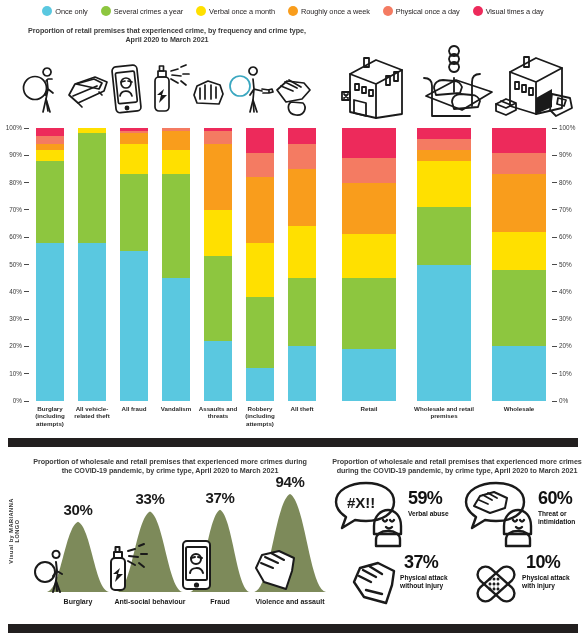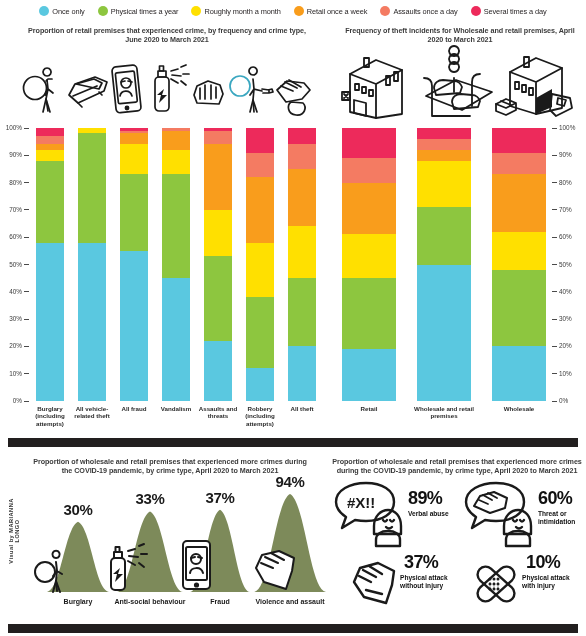--- a/index.html
+++ b/index.html
@@ -76,45 +76,42 @@
 
 <div class="wrap">
 
   <div class="legend" id="legend">
       <div class="legend-item">
         <span class="legend-dot" style="background: rgb(90, 200, 224);"></span>
         <span class="legend-label">Once only</span>
       </div>
       <div class="legend-item">
         <span class="legend-dot" style="background: rgb(141, 198, 63);"></span>
-        <span class="legend-label">Physical times a year</span>
+        <span class="legend-label">Several crimes a year</span>
       </div>
       <div class="legend-item">
         <span class="legend-dot" style="background: rgb(255, 224, 0);"></span>
-        <span class="legend-label">Roughly month a month</span>
+        <span class="legend-label">Verbal once a month</span>
       </div>
       <div class="legend-item">
         <span class="legend-dot" style="background: rgb(249, 157, 28);"></span>
-        <span class="legend-label">Retail once a week</span>
+        <span class="legend-label">Roughly once a week</span>
       </div>
       <div class="legend-item">
         <span class="legend-dot" style="background: rgb(244, 123, 98);"></span>
-        <span class="legend-label">Assaults once a day</span>
+        <span class="legend-label">Physical once a day</span>
       </div>
       <div class="legend-item">
         <span class="legend-dot" style="background: rgb(237, 42, 91);"></span>
-        <span class="legend-label">Several times a day</span>
+        <span class="legend-label">Visual times a day</span>
       </div>
     </div>
 
   <div class="sec-title" style="left:22px;top:26px;width:290px;">
-    <span>Proportion of retail premises that experienced crime, by frequency and crime type, June 2020 to March 2021</span>
-  </div>
-  <div class="sec-title" style="left:345px;top:26px;width:230px;">
-    <span>Frequency of theft incidents for Wholesale and retail premises, April 2020 to March 2021</span>
+    <span>Proportion of retail premises that experienced crime, by frequency and crime type, April 2020 to March 2021</span>
   </div>
 
   <div class="icon-row" style="left:22px;top:55px;width:296px;height:62px;">
 
     <span class="ic" style="left:0px;top:12px;">
       <svg width="44" height="46" viewBox="0 0 44 46" fill="none" stroke="#1a1a1a" stroke-width="1.7" stroke-linejoin="round" stroke-linecap="round">
         <circle cx="13" cy="21" r="11.5"></circle>
         <path d="M25 9 a4 4 0 1 1 .1 0z"></path>
         <path d="M25 13 l1 9 l-2 10 l2 12 M26 22 l5 4 M26 22 l-3 6"></path>
         <path d="M24 32 l-3 13 M24 32 l4 13"></path>
@@ -508,21 +505,21 @@
   <div class="stat" style="left:330px;top:480px;width:130px;height:70px;">
     <span style="position:absolute;left:0px;top:0px;">
       <svg width="78" height="68" viewBox="0 0 78 68" fill="none" stroke="#1a1a1a" stroke-width="2.4" stroke-linejoin="round" stroke-linecap="round">
         <path d="M6 22 C6 10 20 3 36 3 C52 3 64 10 64 22 C64 34 52 41 36 41 C32 41 28 40.5 25 40 L12 48 L16 37 C10 33 6 28 6 22 z"></path>
         <text x="17" y="28" font-family="Liberation Sans, sans-serif" font-size="15" font-weight="700" fill="#1a1a1a" stroke="none">#X!!</text>
         <path d="M44 46 c0 -10 7 -16 14 -16 c7 0 13 6 13 16 l0 8 l-27 0 z"></path>
         <path d="M46 60 c0 -6 5 -9 12 -9 c7 0 12 3 12 9 l0 6 l-24 0 z"></path>
         <path d="M53 40 c1 2 3 2 4 0 M60 40 c1 2 3 2 4 0 M56 47 c2 2 4 2 6 0"></path>
       </svg>
     </span>
-    <span class="stat-pct" style="left:78px;top:8px;">89%</span>
+    <span class="stat-pct" style="left:78px;top:8px;">59%</span>
     <span class="stat-lbl" style="left:78px;top:30px;width:42px;text-align:left;">Verbal abuse</span>
   </div>
 
   <div class="stat" style="left:460px;top:480px;width:126px;height:70px;">
     <span style="position:absolute;left:0px;top:0px;">
       <svg width="78" height="68" viewBox="0 0 78 68" fill="none" stroke="#1a1a1a" stroke-width="2.4" stroke-linejoin="round" stroke-linecap="round">
         <path d="M6 22 C6 10 20 3 36 3 C52 3 64 10 64 22 C64 34 52 41 36 41 C32 41 28 40.5 25 40 L12 48 L16 37 C10 33 6 28 6 22 z"></path>
         <path d="M14 26 l6 -10 l14 -4 l13 6 l-2 10 l-15 5 z" stroke-width="2"></path>
         <path d="M19 20 l9 4 M23 15 l9 5 M28 13 l9 5" stroke-width="1.8"></path>
         <path d="M44 46 c0 -10 7 -16 14 -16 c7 0 13 6 13 16 l0 8 l-27 0 z"></path>

